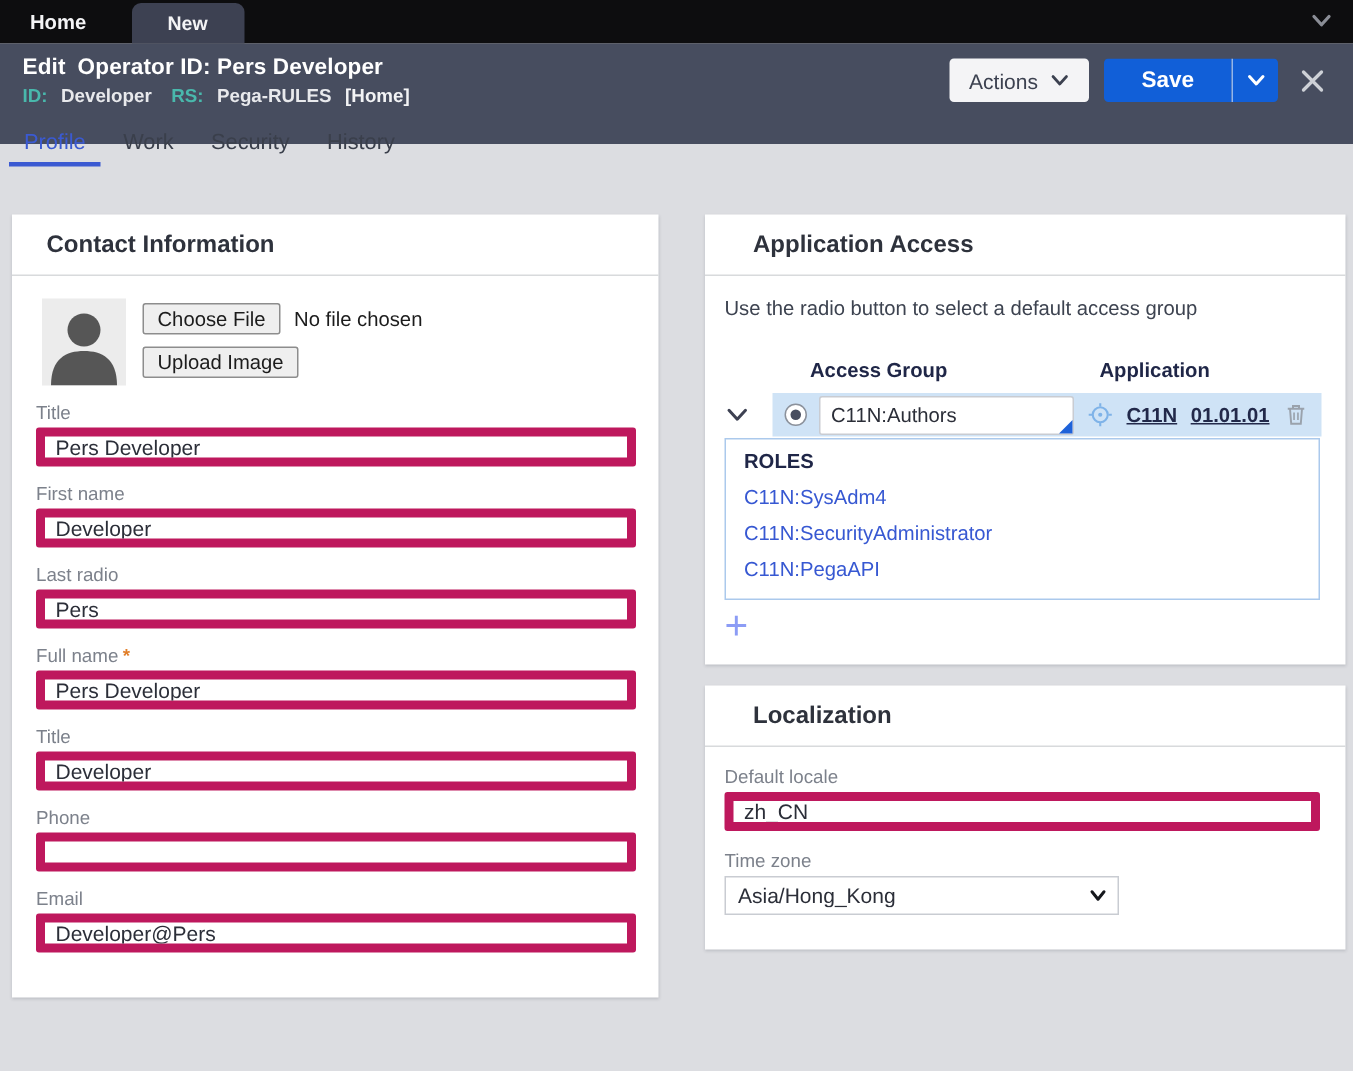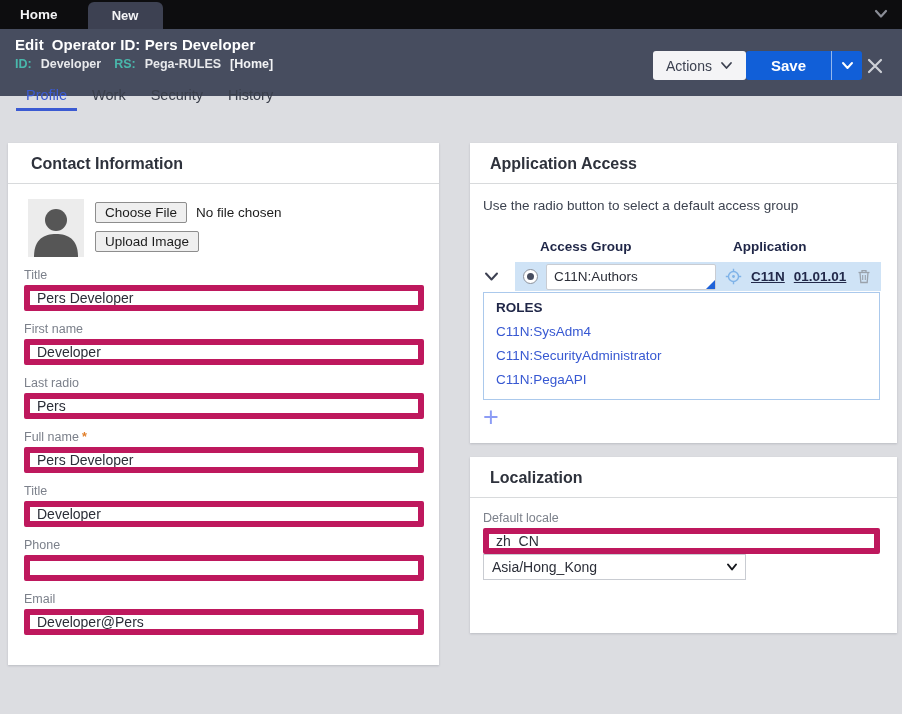--- a/index.html
+++ b/index.html
@@ -35,59 +35,59 @@
   .hdr {
     position:absolute; left:0; top:29px; width:902px; height:67px;
     background:#474d5f; color:#fff; padding:7px 14px 0 15px;
   }
   .hdr-title { font-size:15px; font-weight:700; letter-spacing:.1px; }
   .hdr-title .action { margin-right:8px; }
   .hdr-meta { margin-top:4px; font-size:12.5px; font-weight:700; display:flex; gap:9px; align-items:baseline; }
   .hdr-meta .k { color:#49b8ac; }
   .hdr-meta .v { color:#e8e9ec; }
   .hdr-meta .edit-link { color:#f2f3f5; cursor:pointer; }
-  .hdr-buttons { position:absolute; right:14px; top:22px; display:flex; align-items:center; gap:0; }
+  .hdr-buttons { position:absolute; right:14px; top:10px; display:flex; align-items:center; gap:10px; }
   .btn-actions {
     background:#f4f4f6; color:#3c4150; border:none; border-radius:3px;
     height:29px; padding:0 13px; font-size:14px; font-family:inherit;
     display:flex; align-items:center; gap:8px; cursor:pointer;
   }
   .btn-save-group { display:flex; height:29px; border-radius:3px; overflow:hidden; }
   .btn-save {
     background:#115fd8; color:#fff; border:none; font-family:inherit;
     font-size:15px; font-weight:700; padding:0 25px; cursor:pointer;
   }
   .btn-save-caret {
     background:#115fd8; border:none; border-left:1px solid rgba(255,255,255,.55);
     width:31px; display:flex; align-items:center; justify-content:center; cursor:pointer;
   }
   .btn-close { background:none; border:none; cursor:pointer; width:22px; height:22px; margin-left:4px; }
 
   
-  .tabstrip { position:absolute; left:0; top:81px; width:902px; height:31px; display:flex; gap:25px; padding-left:26px; }
+  .tabstrip { position:absolute; left:0; top:81px; width:902px; height:31px; display:flex; gap:25px; padding-left:16px; }
   .tab {
     font-size:14.5px; color:#3a3f4b; cursor:pointer; position:relative;
     display:flex; align-items:center; height:28px;
   }
   .tab.active { color:#3b5ad2; }
   .tab.active::after {
     content:""; position:absolute; left:-10px; right:-10px; bottom:-2px;
     height:3px; background:#3b5ad2;
   }
 
   
   .card { position:absolute; background:#fff; box-shadow:0 1px 2px rgba(40,45,60,.18); }
   .card-contact      { left:8px;   top:143px; width:431px; height:522px; }
   .card-appaccess    { left:470px; top:143px; width:427px; height:300px; }
   .card-localization { left:470px; top:457px; width:427px; height:176px; }
   .card-hd {
     font-size:16px; font-weight:700; color:#2e323c;
     padding:12px 0 10px 23px; border-bottom:1px solid #d8dadc;
   }
-  .card-appaccess .card-hd, .card-localization .card-hd { padding-left:20px; }
+  .card-appaccess .card-hd, .card-localization .card-hd { padding-left:32px; }
 
   
   .contact-body { padding:15px 15px 0 16px; }
   .avatar-row { display:flex; gap:11px; margin-left:4px; }
   .avatar { width:56px; height:58px; background:#ececec; flex:none; }
   .file-controls { display:flex; flex-direction:column; gap:8px; padding-top:3px; }
   .file-line { display:flex; align-items:center; gap:9px; }
   .native-btn {
     font-family:inherit; font-size:13.5px; color:#1c1c1c;
     background:#efefef; border:1px solid #8d8d8d; border-radius:2px;
@@ -321,20 +321,21 @@
     <div class="add-plus">+</div>
   </div>
 </div>
 
 <div class="card card-localization">
   <div class="card-hd">Localization</div>
   <div class="loc-body">
     <div class="fld-label">Default locale</div>
     <input class="txt-input" type="text" value="zh_CN" style="">
 
+    <div class="fld-label">Time zone</div>
     <div class="select-wrap">
       <select class="tz-select">
         <option>Asia/Hong_Kong</option>
       </select>
       <span class="select-caret">
         <svg width="12" height="12" viewBox="0 0 12 12">
             <polyline points="2,3.5 6,8.5 10,3.5" fill="none" stroke="#16181d" stroke-width="2" stroke-linecap="round" stroke-linejoin="round"></polyline>
           </svg>
       </span>
     </div>

